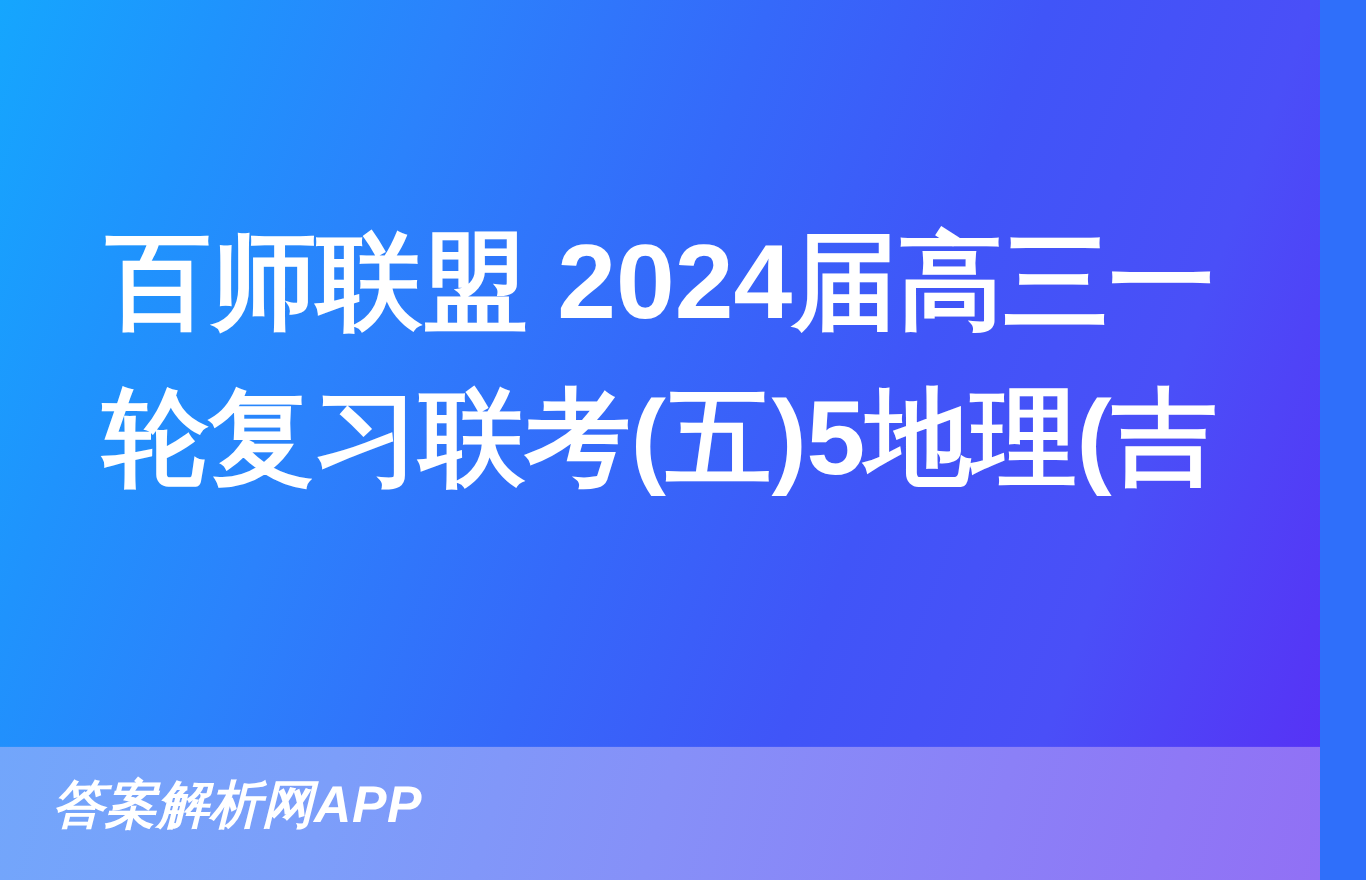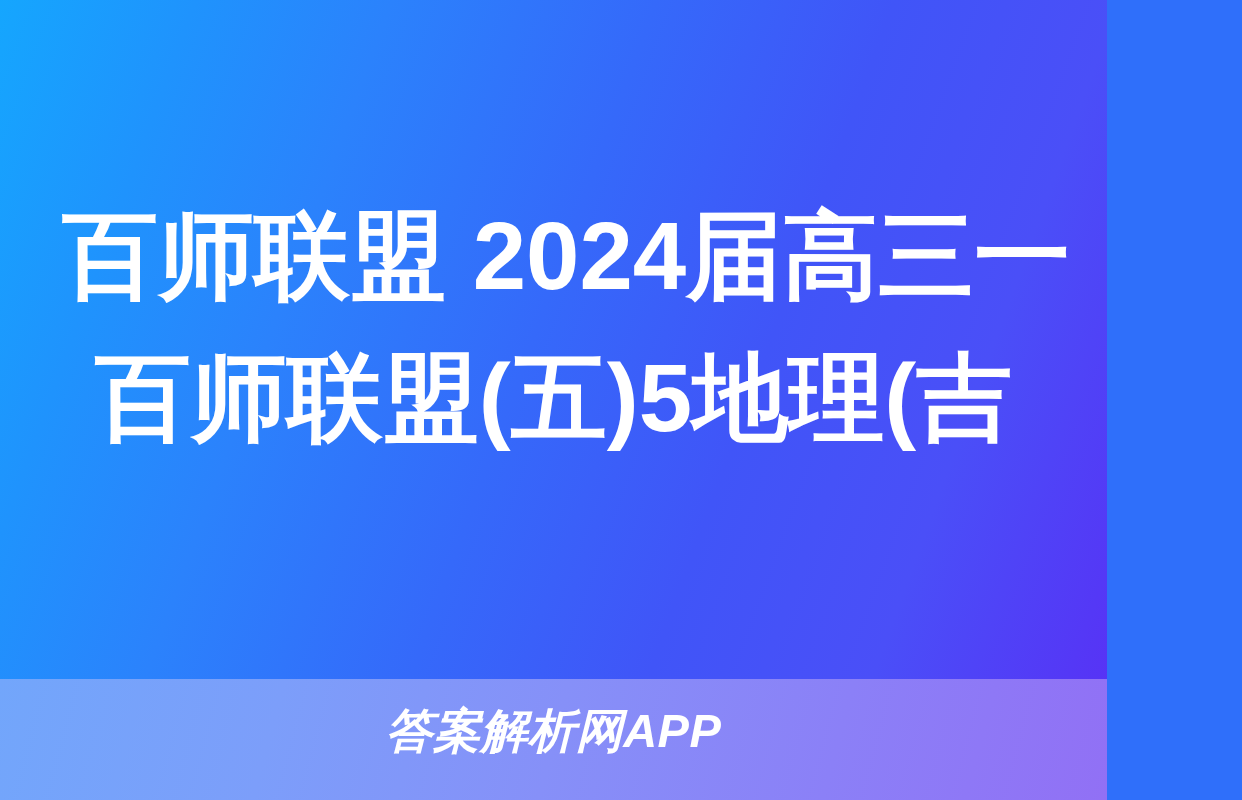--- a/index.html
+++ b/index.html
@@ -9,21 +9,21 @@
   body {
     width: 1242px;
     height: 800px;
     overflow: hidden;
     font-family: "Liberation Sans", "DejaVu Sans", sans-serif;
     background: #2f6ffa;
   }
 
   #card {
     position: relative;
-    width: 1107px;
+    width: 1200px;
     height: 800px;
     overflow: hidden;
     background: linear-gradient(110deg,
         #15a6fe 0%,
         #1f93fd 14%,
         #2b82fc 28%,
         #3569fa 47%,
         #4055f8 64%,
         #4a4ff8 80%,
         #5438f6 94%,
@@ -68,21 +68,21 @@
 
   .title-line-1 { letter-spacing: 0px; }
   .title-line-2 { letter-spacing: 0px; }
   .title-line-3 { letter-spacing: 0px; }
 
   #watermark {
     position: absolute;
     left: 0;
     right: 0;
     top: 703px;
-    text-align: center;
+    padding-left: 48px;
   }
 
   #watermark-text {
     display: inline-block;
     color: #ffffff;
     font-size: 47px;
     line-height: 56px;
     font-weight: 700;
     font-style: italic;
     letter-spacing: 0.5px;
@@ -91,20 +91,20 @@
 </style>
 </head>
 <body>
 
 <div id="card">
 
   <div id="bottom-band"></div>
 
   <div id="title-block">
     <span class="title-line title-line-1">百师联盟 2024届高三一</span>
-    <span class="title-line title-line-2">百师联盟(五)5地理(吉</span>
+    <span class="title-line title-line-2">轮复习联考(五)5地理(吉</span>
   </div>
 
   <div id="watermark">
     <span id="watermark-text">答案解析网APP</span>
   </div>
 
 </div>
 
 </body></html>

